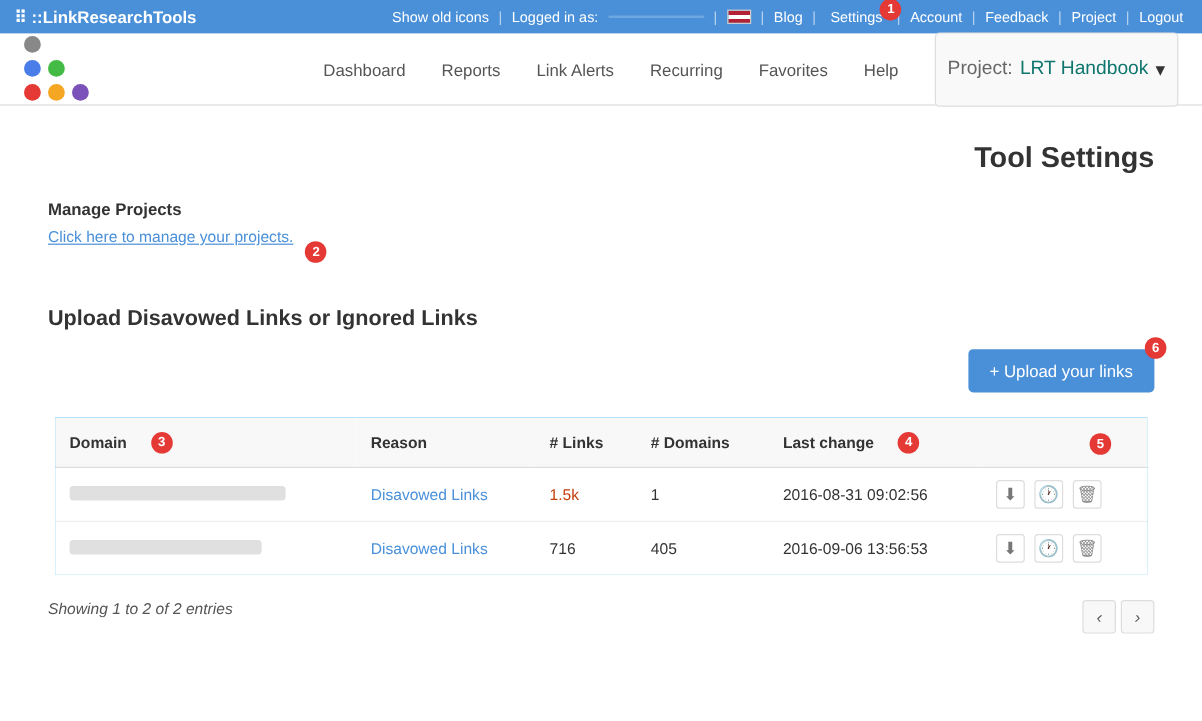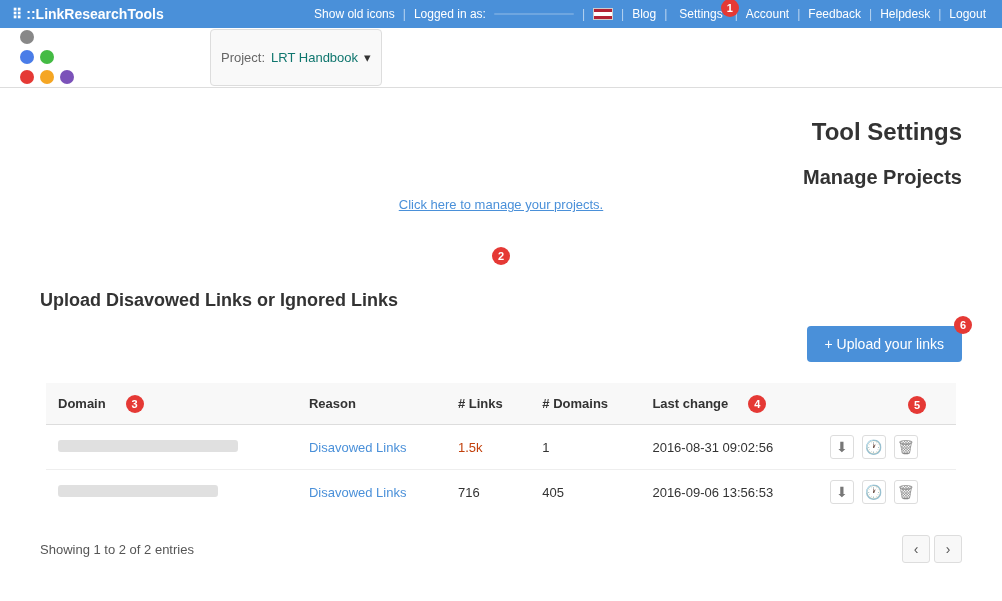--- a/index.html
+++ b/index.html
@@ -91,46 +91,45 @@
     .project-selector {
       margin-left: 30px;
       border: 1px solid #ddd;
       border-radius: 4px;
       padding: 20px 10px;
       background: #f9f9f9;
       display: flex;
       align-items: center;
       gap: 6px;
       cursor: pointer;
-      font-size: 13px;
+      font-size: 16px;
     }
     .project-selector .project-label { color: #666; }
     .project-selector .project-name { color: #0f766e; font-weight: 500; }
 
     
     .content {
       padding: 30px 40px;
       background: white;
       min-height: 540px;
     }
 
     h1.page-title {
       font-size: 24px;
       font-weight: bold;
       color: #333;
       margin-bottom: 20px;
       text-align: right;
     }
 
     h2.section-title {
-      font-size: 20px;
+      font-size: 14px;
       font-weight: bold;
       color: #333;
       margin-bottom: 8px;
-      text-align: right;
     }
 
     .manage-link {
       color: #4a90d9;
       text-decoration: underline;
       font-size: 13px;
       cursor: pointer;
       display: inline-flex;
       align-items: center;
       gap: 6px;
@@ -209,25 +208,26 @@
       display: inline-block;
       background: #ccc;
       border-radius: 3px;
       height: 12px;
       opacity: 0.6;
     }
 
     
     .table-footer {
       display: flex;
-      align-items: center;
+      align-items: flex-start;
       justify-content: space-between;
       margin-top: 15px;
       font-size: 13px;
       color: #555;
+      font-style: italic;
     }
     .pagination {
       display: flex;
       gap: 4px;
     }
     .page-btn {
       width: 28px;
       height: 28px;
       border: 1px solid #ddd;
       background: #f8f8f8;
@@ -267,55 +267,63 @@
     <span class="separator"> | </span>
     <span class="nav-item-wrap rel">
       <a>Settings</a>
       <span class="badge-num badge-1">1</span>
     </span>
     <span class="separator"> | </span>
     <a>Account</a>
     <span class="separator"> | </span>
     <a>Feedback</a>
     <span class="separator"> | </span>
-    <a>Helpdesk</a>
+    <a>Project</a>
     <span class="separator"> | </span>
     <a>Logout</a>
   </div>
 </div>
 
 <div class="main-nav">
   <div class="logo-area">
     <div class="logo-dots">
       <div class="dot" style="background:#888;"></div>
       <div class="dot" style="background:transparent;"></div>
       <div class="dot" style="background:transparent;"></div>
       <div class="dot" style="background:#4a7de8;"></div>
       <div class="dot" style="background:#44bb44;"></div>
       <div class="dot" style="background:transparent;"></div>
       <div class="dot" style="background:#e53935;"></div>
       <div class="dot" style="background:#f5a623;"></div>
       <div class="dot" style="background:#7b52b9;"></div>
     </div>
   </div>
 
+  <nav class="nav-links">
+    <a>Dashboard</a>
+    <a>Reports</a>
+    <a>Link Alerts</a>
+    <a>Recurring</a>
+    <a>Favorites</a>
+    <a>Help</a>
+  </nav>
 
   <div class="project-selector">
     <span class="project-label">Project:</span>
     <span class="project-name">LRT Handbook</span>
     <span>▾</span>
   </div>
 </div>
 
 <div class="content">
   <h1 class="page-title">Tool Settings</h1>
 
   <h2 class="section-title">Manage Projects</h2>
 
-  <div style="display:flex; align-items:center; gap:10px; margin-bottom:25px;flex-direction:column;">
+  <div style="display:flex; align-items:center; gap:10px; margin-bottom:25px;">
     <a class="manage-link">Click here to manage your projects.</a>
     <span class="nav-item-wrap rel">
       <span class="badge-num" style="position:relative; top:0; right:0; display:inline-flex;">2</span>
     </span>
   </div>
 
   <h2 class="upload-section-title">Upload Disavowed Links or Ignored Links</h2>
 
   <div class="upload-btn-row">
     <div class="nav-item-wrap rel">

